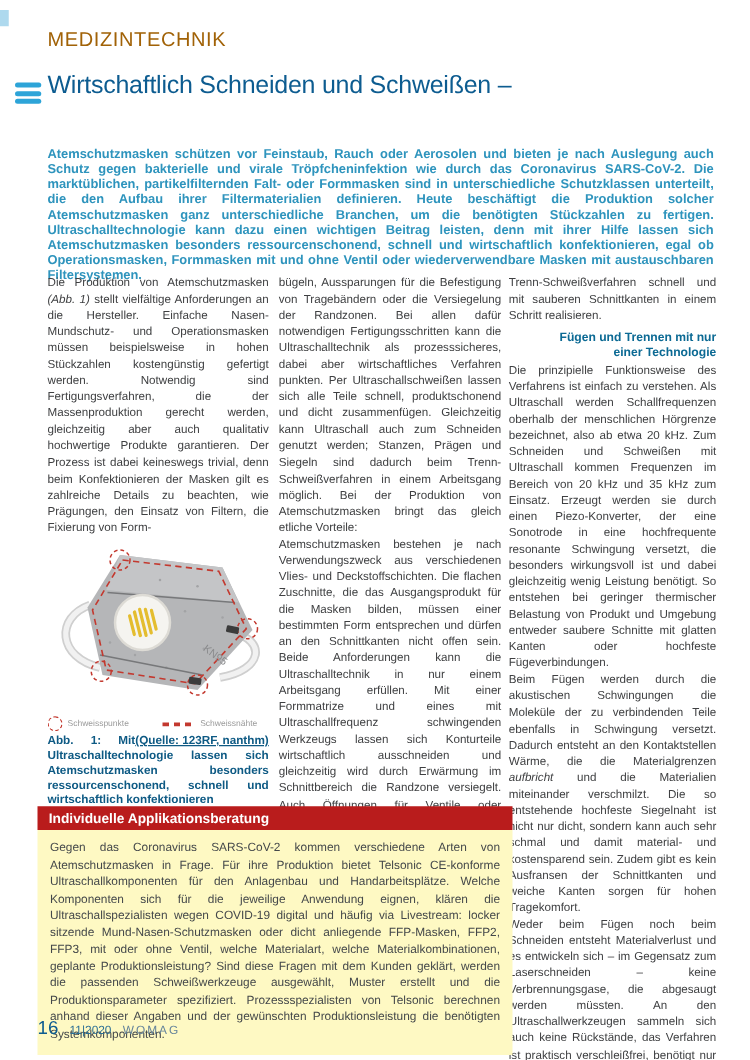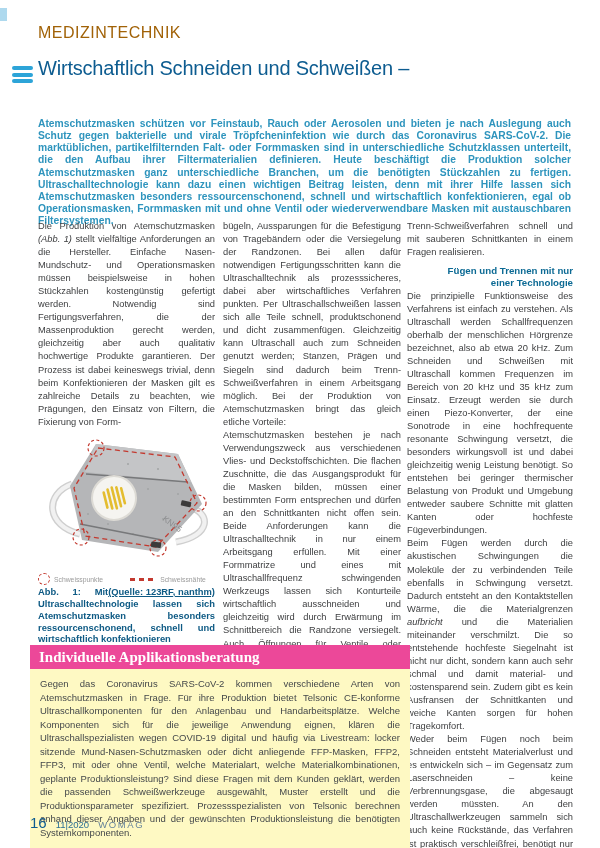--- a/index.html
+++ b/index.html
@@ -31,21 +31,21 @@
   .figure{margin-top:5px;}
   .figure svg{display:block;}
   .legend{display:flex;align-items:center;gap:5px;margin-top:1px;color:#9b9b9b;font-size:6.8px;}
   .legend-item{display:flex;align-items:center;gap:4px;}
   .legend-item+.legend-item{margin-left:22px;}
   .legend-circle{width:10px;height:10px;border:1.2px dashed #c3392f;border-radius:50%;}
   .legend-dashes{width:26px;height:3px;background:repeating-linear-gradient(90deg,#c3392f 0 5px,transparent 5px 9px);}
   .caption{margin-top:7px;font-weight:bold;color:#0e5a84;font-size:9.4px;line-height:11.9px;text-align:justify;}
   .caption .source{float:right;text-decoration:underline;}
   .infobox{position:absolute;left:30px;top:645px;width:380px;}
-  .infobox-header{background:#ec4899;color:#ffffff;font-weight:bold;font-size:15px;padding:4px 9px 3px;font-family:Liberation Serif, serif;}
+  .infobox-header{background:#b91c1c;color:#ffffff;font-weight:bold;font-size:11px;padding:4px 9px 3px;}
   .infobox-body{background:#fef9c3;padding:8px 10px 10px;margin:0;font-size:9.5px;line-height:13.5px;text-align:justify;color:#44484a;}
   .footer{position:absolute;left:30px;top:814px;display:flex;align-items:baseline;gap:9px;}
   .footer .pagenum{font-size:15px;font-weight:normal;color:#0d5c90;}
   .footer .issue{font-size:9.5px;color:#2b6f95;}
   .footer .mag{font-size:9.5px;letter-spacing:1.6px;color:#64839a;text-align:center;}
 </style>
 </head>
 <body>
 
 <div class="page">
@@ -132,21 +132,21 @@
 
     <p class="caption"><span class="source">(Quelle: 123RF, nanthm)</span><span>Abb. 1: Mit Ultraschalltechnologie lassen sich Atemschutzmasken besonders ressourcenschonend, schnell und wirtschaftlich konfektionieren</span></p>
   </div>
 
   <div class="col col-2">
     <p>bügeln, Aussparungen für die Befestigung von Tragebändern oder die Versiegelung der Randzonen. Bei allen dafür notwendigen Fertigungsschritten kann die Ultraschalltechnik als prozesssicheres, dabei aber wirtschaftliches Verfahren punkten. Per Ultraschallschweißen lassen sich alle Teile schnell, produktschonend und dicht zusammenfügen. Gleichzeitig kann Ultraschall auch zum Schneiden genutzt werden; Stanzen, Prägen und Siegeln sind dadurch beim Trenn-Schweißverfahren in einem Arbeitsgang möglich. Bei der Produktion von Atemschutzmasken bringt das gleich etliche Vorteile:</p>
     <p>Atemschutzmasken bestehen je nach Verwendungszweck aus verschiedenen Vlies- und Deckstoffschichten. Die flachen Zuschnitte, die das Ausgangsprodukt für die Masken bilden, müssen einer bestimmten Form entsprechen und dürfen an den Schnittkanten nicht offen sein. Beide Anforderungen kann die Ultraschalltechnik in nur einem Arbeitsgang erfüllen. Mit einer Formmatrize und eines mit Ultraschallfrequenz schwingenden Werkzeugs lassen sich Konturteile wirtschaftlich ausschneiden und gleichzeitig wird durch Erwärmung im Schnittbereich die Randzone versiegelt. Auch Öffnungen für Ventile oder Durchführungen zum Einschlaufen der Tragebänder lassen sich mit dem</p>
   </div>
 
   <div class="col col-3">
-    <p>Trenn-Schweißverfahren schnell und mit sauberen Schnittkanten in einem Fragen realisieren.</p>
+    <p>Trenn-Schweißverfahren schnell und mit sauberen Schnittkanten in einem Schritt realisieren.</p>
     <h3 class="subhead">
       <div>Fügen und Trennen mit nur</div>
       <div>einer Technologie</div>
     </h3>
     <p>Die prinzipielle Funktionsweise des Verfahrens ist einfach zu verstehen. Als Ultraschall werden Schallfrequenzen oberhalb der menschlichen Hörgrenze bezeichnet, also ab etwa 20 kHz. Zum Schneiden und Schweißen mit Ultraschall kommen Frequenzen im Bereich von 20 kHz und 35 kHz zum Einsatz. Erzeugt werden sie durch einen Piezo-Konverter, der eine Sonotrode in eine hochfrequente resonante Schwingung versetzt, die besonders wirkungsvoll ist und dabei gleichzeitig wenig Leistung benötigt. So entstehen bei geringer thermischer Belastung von Produkt und Umgebung entweder saubere Schnitte mit glatten Kanten oder hochfeste Fügeverbindungen.</p>
     <p><span>Beim Fügen werden durch die akustischen Schwingungen die Moleküle der zu verbindenden Teile ebenfalls in Schwingung versetzt. Dadurch entsteht an den Kontaktstellen Wärme, die die Materialgrenzen </span><i>aufbricht</i><span> und die Materialien miteinander verschmilzt. Die so entstehende hochfeste Siegelnaht ist nicht nur dicht, sondern kann auch sehr schmal und damit material- und kostensparend sein. Zudem gibt es kein Ausfransen der Schnittkanten und weiche Kanten sorgen für hohen Tragekomfort.</span></p>
     <p>Weder beim Fügen noch beim Schneiden entsteht Materialverlust und es entwickeln sich – im Gegensatz zum Laserschneiden – keine Verbrennungsgase, die abgesaugt werden müssten. An den Ultraschallwerkzeugen sammeln sich auch keine Rückstände, das Verfahren ist praktisch verschleißfrei, benötigt nur wenig Energie und keine Zusatzstoffe wie zum Beispiel Kleber. Zudem sind die Zykluszeiten ausgesprochen kurz.</p>
   </div>
 
   <div class="infobox">

